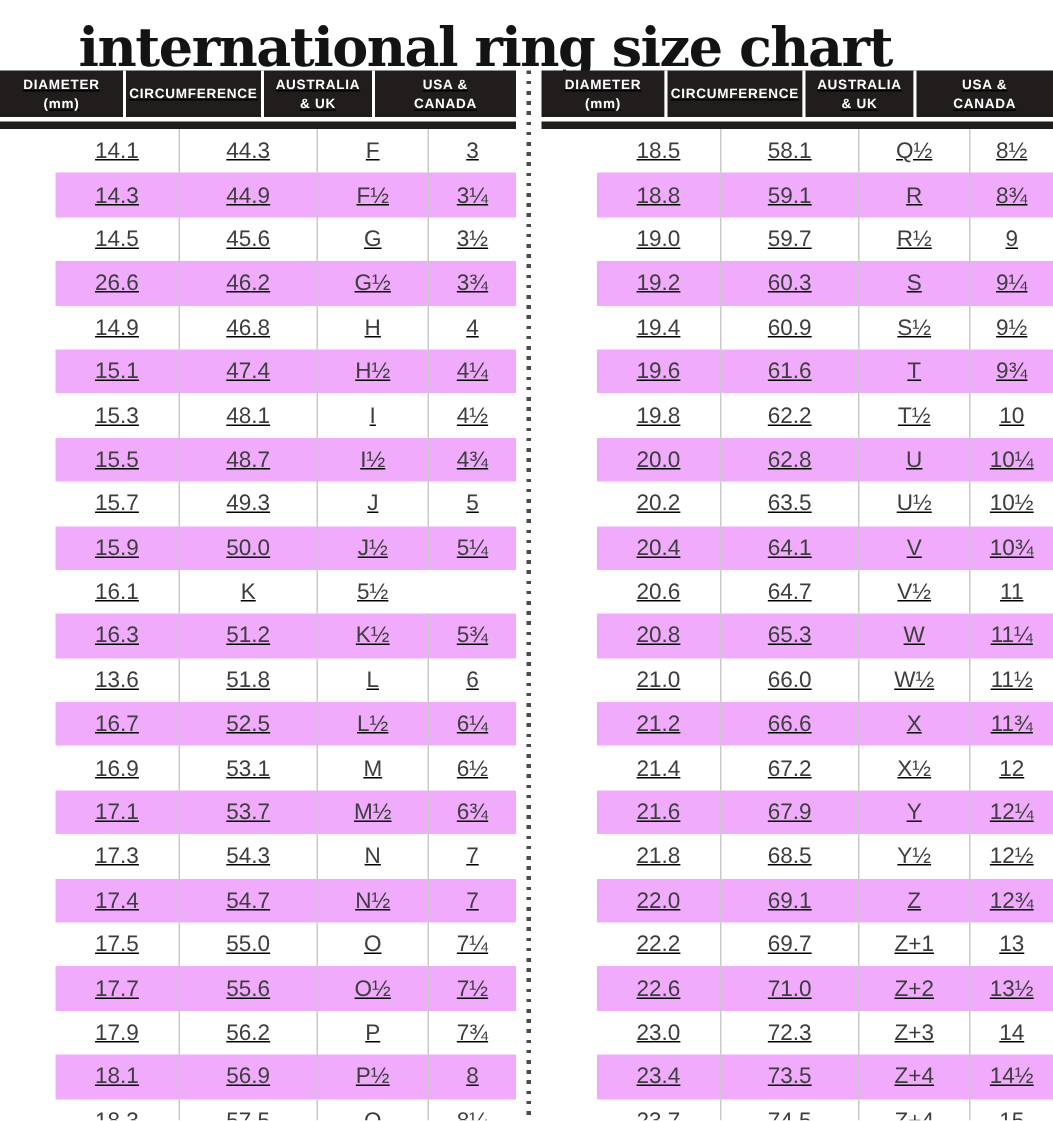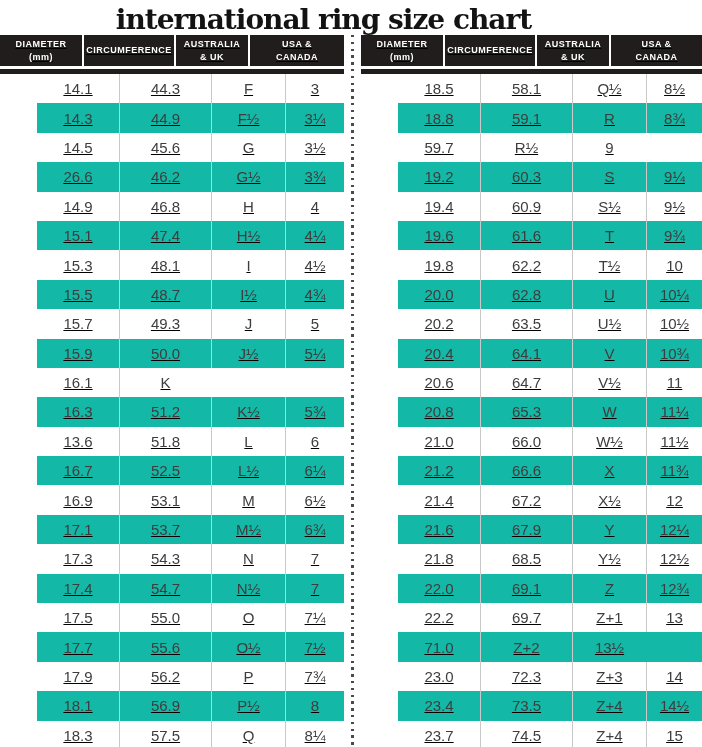--- a/index.html
+++ b/index.html
@@ -6,27 +6,27 @@
   .page {
     width: 702px;
     height: 747px;
     overflow: hidden;
     background: #ffffff;
     font-family: "Liberation Sans", sans-serif;
     -webkit-font-smoothing: antialiased;
   }
   h1.title {
     margin: 0;
-    padding: 4px 55px 0 0;
+    padding: 16px 55px 0 0;
     height: 31px;
     line-height: 32px;
     text-align: center;
     font-family: "DejaVu Serif", serif;
     font-weight: bold;
-    font-size: 28px;
+    font-size: 36px;
     letter-spacing: -1px;
     color: #131313;
     white-space: nowrap;
   }
   .tables {
     display: flex;
     align-items: stretch;
     height: 716px;
   }
   .ring-table { display: block; text-decoration: underline; }
@@ -70,21 +70,21 @@
     margin-top: 3px;
     height: 5px;
     background: #201d1c;
   }
   .tbody { display: block; margin-left: 37px; }
   .trow {
     display: grid;
     grid-template-columns: 82px 92px 74px 1fr;
     height: 29.4px;
   }
-  .trow.alt { background: #14b8a6; }
+  .trow.alt { background: #f0abfc; }
   .tcell {
     display: flex;
     align-items: center;
     justify-content: center;
     font-size: 15px;
     color: #3d3d3d;
     box-sizing: border-box;
   }
   .trow .tcell + .tcell { border-left: 1px solid #c9c9c9; }
 </style>
@@ -174,20 +174,21 @@
           </div>
           <div class="trow alt">
             <div class="tcell">15.9</div>
             <div class="tcell">50.0</div>
             <div class="tcell">J½</div>
             <div class="tcell">5¼</div>
           </div>
           <div class="trow">
             <div class="tcell">16.1</div>
             <div class="tcell">K</div>
+            <div class="tcell">5½</div>
           </div>
           <div class="trow alt">
             <div class="tcell">16.3</div>
             <div class="tcell">51.2</div>
             <div class="tcell">K½</div>
             <div class="tcell">5¾</div>
           </div>
           <div class="trow">
             <div class="tcell">13.6</div>
             <div class="tcell">51.8</div>
@@ -286,20 +287,21 @@
             <div class="tcell">Q½</div>
             <div class="tcell">8½</div>
           </div>
           <div class="trow alt">
             <div class="tcell">18.8</div>
             <div class="tcell">59.1</div>
             <div class="tcell">R</div>
             <div class="tcell">8¾</div>
           </div>
           <div class="trow">
+            <div class="tcell">19.0</div>
             <div class="tcell">59.7</div>
             <div class="tcell">R½</div>
             <div class="tcell">9</div>
           </div>
           <div class="trow alt">
             <div class="tcell">19.2</div>
             <div class="tcell">60.3</div>
             <div class="tcell">S</div>
             <div class="tcell">9¼</div>
           </div>
@@ -387,20 +389,21 @@
             <div class="tcell">Z</div>
             <div class="tcell">12¾</div>
           </div>
           <div class="trow">
             <div class="tcell">22.2</div>
             <div class="tcell">69.7</div>
             <div class="tcell">Z+1</div>
             <div class="tcell">13</div>
           </div>
           <div class="trow alt">
+            <div class="tcell">22.6</div>
             <div class="tcell">71.0</div>
             <div class="tcell">Z+2</div>
             <div class="tcell">13½</div>
           </div>
           <div class="trow">
             <div class="tcell">23.0</div>
             <div class="tcell">72.3</div>
             <div class="tcell">Z+3</div>
             <div class="tcell">14</div>
           </div>

